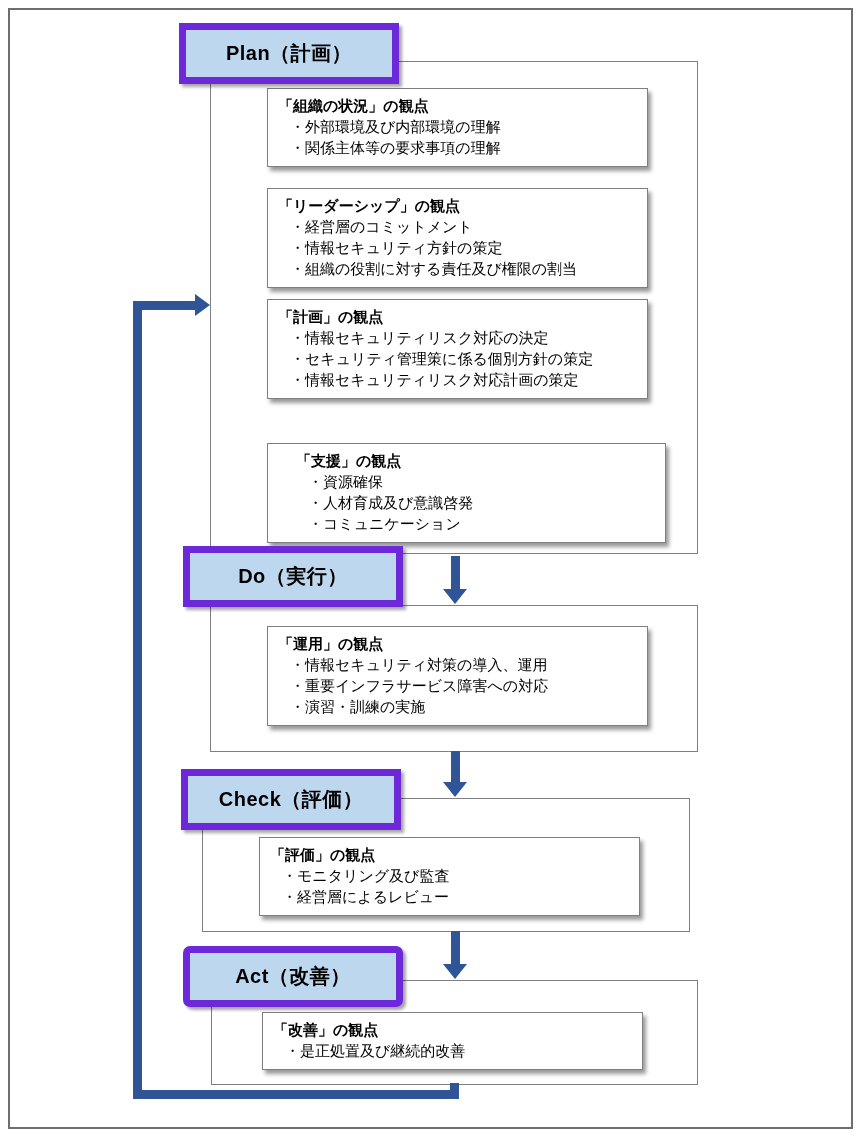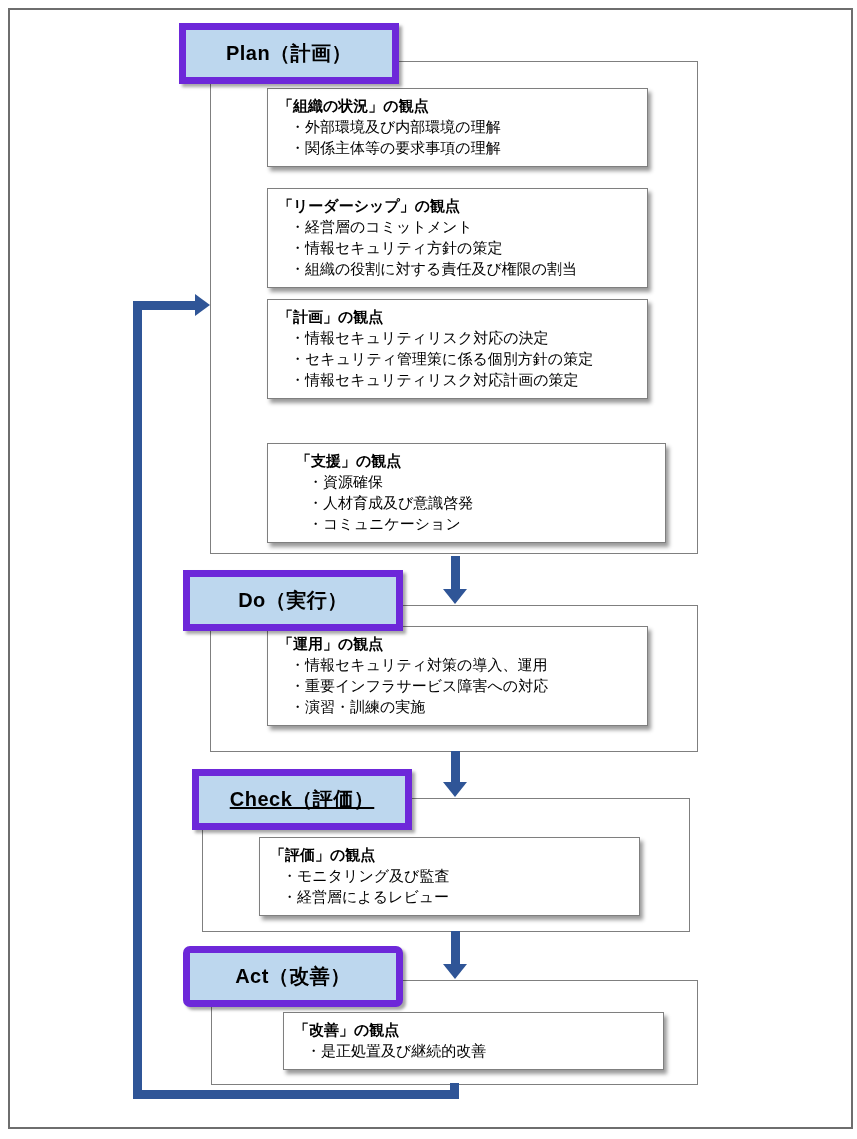--- a/index.html
+++ b/index.html
@@ -37,22 +37,22 @@
     width: 206px; height: 47px;
     background: #bdd7ee;
     border: 7px solid #6d28d9;
     box-shadow: 3px 3px 3px rgba(0,0,0,0.35);
     display: flex; align-items: center; justify-content: center;
     font-size: 20px; font-weight: bold;
     z-index: 5;
     letter-spacing: 0.5px;
   }
   #h-plan  { left: 179px; top: 23px; }
-  #h-do    { left: 183px; top: 570px; }
-  #h-check { left: 192px; top: 769px; text-decoration: underline; }
+  #h-do    { left: 183px; top: 546px; }
+  #h-check { left: 181px; top: 769px; }
   #h-act   { left: 183px; top: 946px; border-radius: 7px; }
 
   
   .sub-box {
     position: absolute;
     left: 56px;
     width: 359px;
     background: #ffffff;
     border: 1px solid #7f7f7f;
     box-shadow: 3px 4px 4px rgba(0,0,0,0.4);
@@ -63,21 +63,21 @@
   }
   .sub-title { font-weight: bold; }
   .sub-item  { padding-left: 12px; }
 
   #b-plan-1 { top: 26px;  }
   #b-plan-2 { top: 126px; }
   #b-plan-3 { top: 237px; }
   #b-plan-4 { top: 381px; padding-left: 28px; }
   #b-do-1   { top: 20px;  }
   #b-check-1{ top: 38px;  }
-  #b-act-1  { top: 31px; left: 71px; }
+  #b-act-1  { top: 31px; left: 50px; }
 
   
   .arrow-down { position: absolute; width: 24px; z-index: 6; }
   .arrow-down .shaft {
     position: absolute; left: 8px; top: 0;
     width: 9px; background: #2f5597;
   }
   .arrow-down .head {
     position: absolute; left: 0; bottom: 0;
     width: 0; height: 0;

